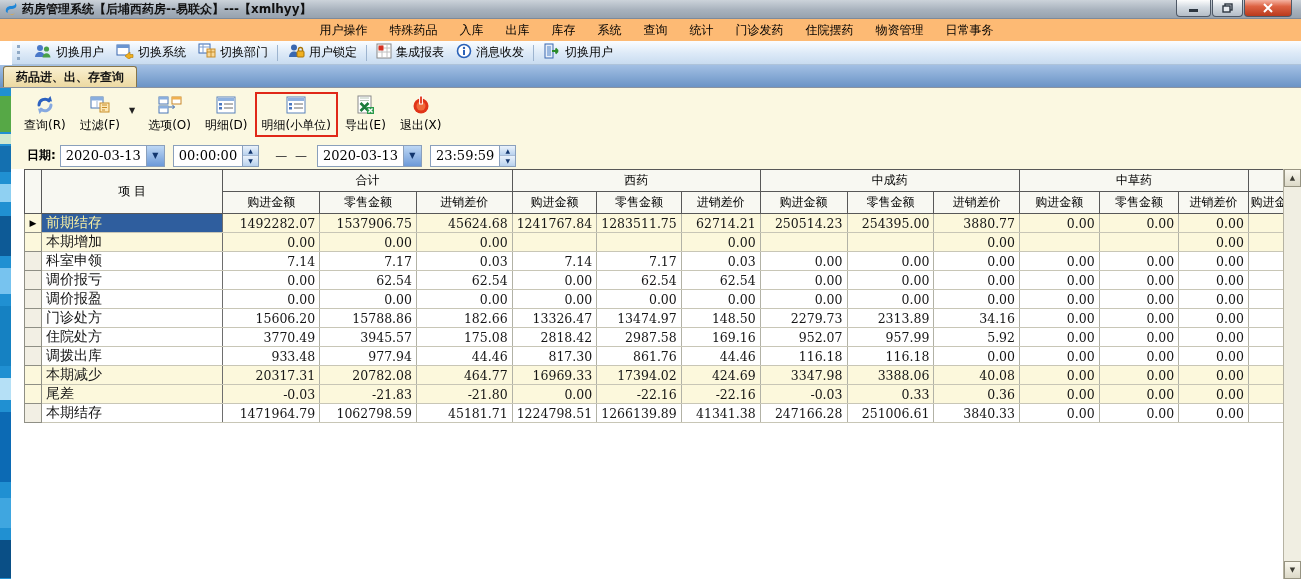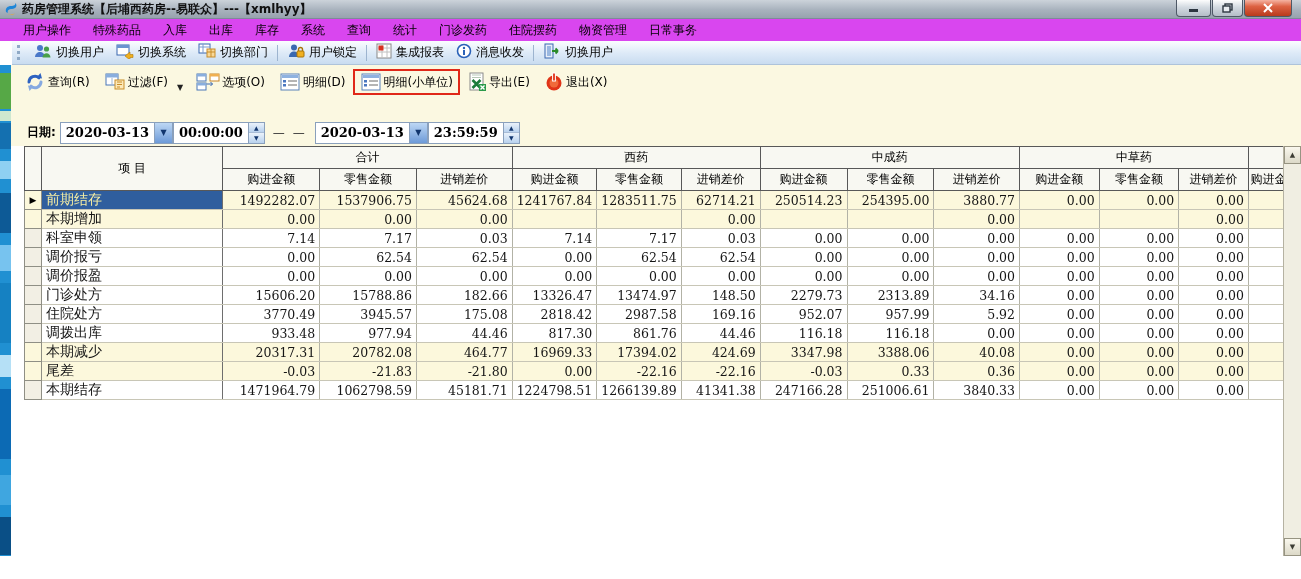--- a/index.html
+++ b/index.html
@@ -12,21 +12,21 @@
   .title-text{font-size:12px;font-weight:bold;color:#101010;margin-left:4px;white-space:nowrap;}
   .win-btns{position:absolute;right:9px;top:0;display:flex;gap:1px;}
   .wbtn{height:16px;border:1px solid #4e5866;border-top:none;border-radius:0 0 4px 4px;
     display:flex;align-items:center;justify-content:center;
     background:linear-gradient(#fdfdfd,#d3dae1 45%,#b4bdc7);cursor:default;}
   .wbtn.minb{width:33px;}.wbtn.maxb{width:29px;}
   .wbtn.closeb{width:46px;background:linear-gradient(#f5b3a2,#dd6243 40%,#b93a1c);}
   .min-glyph{width:9px;height:3px;background:#2d3640;margin-top:5px;}
 
   
-  .menubar{height:22px;background:#d946ef;display:flex;align-items:center;padding-left:12px;}
+  .menubar{height:22px;background:#fdba74;display:flex;align-items:center;padding-left:12px;justify-content:center;}
   .menu-item{font-size:12px;color:#000;padding:0 11px;white-space:nowrap;cursor:default;}
 
   
   .quickbar{height:23px;background:linear-gradient(#fbfdff,#dcE9f7 55%,#c9dcf0);
     border-bottom:1px solid #aec3da;display:flex;align-items:center;padding-left:3px;margin-left:12px;}
   .grip{width:3px;height:15px;border-left:3px dotted #8fa9c6;margin:0 5px 0 2px;}
   .qbtn{display:flex;align-items:center;gap:4px;padding:1px 6px;font-size:12px;color:#000;white-space:nowrap;}
   .qsep{width:1px;height:16px;background:#9db4cf;margin:0 3px;}
 
   
@@ -37,31 +37,31 @@
     display:flex;align-items:center;padding:0 12px;white-space:nowrap;}
 
   
   .content{display:flex;height:491px;}
   .desktop-strip{width:11px;background:#2090d2;position:relative;flex:none;}
   .desktop-strip div{position:absolute;left:0;width:11px;}
   .panel{flex:1;display:flex;flex-direction:column;background:#fbf8e1;min-width:0;}
 
   
   .actionbar{height:50px;flex:none;display:flex;align-items:flex-start;padding:4px 0 0 6px;}
-  .abtn{display:flex;align-items:center;gap:2px;padding:3px 7px;
+  .abtn{display:flex;flex-direction:column;align-items:center;gap:2px;padding:3px 7px;
     font-size:12px;color:#000;white-space:nowrap;cursor:default;}
   .abtn.highlighted{border:2px solid #e02818;padding:1px 5px;}
   .abtn .aicon{height:20px;display:flex;align-items:center;}
   .dd-mini{font-size:8px;color:#222;margin:14px 6px 0 2px;cursor:default;}
 
   
   .filterbar{height:27px;flex:none;display:flex;align-items:center;padding-left:16px;font-size:12px;color:#000;}
   .flabel{font-weight:bold;margin-right:4px;}
   .combo,.spin{display:flex;height:20px;border:1px solid #8aa0bc;background:#fff;
-    align-items:stretch;font-weight:bold;}
+    align-items:stretch;margin-right:8px;}
   .combo-text,.spin-text{font-family:"DejaVu Serif",serif;font-size:13px;display:flex;
     align-items:center;padding:0 5px;}
   .combo-text{min-width:74px;}
   .spin-text{min-width:58px;}
   .combo-btn{width:17px;background:linear-gradient(#bdd7f4,#6d9ad8);border-left:1px solid #8aa0bc;
     color:#12366e;font-size:8px;display:flex;align-items:center;justify-content:center;}
   .spin-btns{display:flex;flex-direction:column;width:15px;border-left:1px solid #8aa0bc;}
   .su,.sd{flex:1;font-size:6px;color:#12366e;background:linear-gradient(#eaf2fb,#b9d2ee);
     display:flex;align-items:center;justify-content:center;border-bottom:1px solid #a8bcd6;}
   .sd{border-bottom:none;}
@@ -192,20 +192,23 @@
       <div class="qbtn">
         <span><svg width="18" height="16" viewBox="0 0 18 16">
             <rect x="2" y="1" width="8" height="14" fill="#e8eef8" stroke="#3a68b0"></rect>
             <rect x="4" y="3" width="4" height="10" fill="#9ab8e0"></rect>
             <path d="M9 8h6m0 0-2.5-2.5M15 8l-2.5 2.5" stroke="#2a8a2a" stroke-width="1.8" fill="none"></path>
           </svg></span>
         <span>切换用户</span>
       </div>
     </div>
 
+  <div class="tabstrip">
+    <div class="tab">药品进、出、存查询</div>
+  </div>
 
   <div class="content">
     <div class="desktop-strip" id="desktopstrip">
         <div style="top: 8px; height: 36px; background: rgb(86, 168, 70);"></div>
         <div style="top: 46px; height: 10px; background: rgb(207, 232, 207);"></div>
         <div style="top: 58px; height: 26px; background: rgb(20, 112, 176);"></div>
         <div style="top: 96px; height: 18px; background: rgb(143, 208, 242);"></div>
         <div style="top: 128px; height: 40px; background: rgb(13, 90, 150);"></div>
         <div style="top: 180px; height: 26px; background: rgb(119, 195, 239);"></div>
         <div style="top: 218px; height: 60px; background: rgb(21, 129, 194);"></div>

